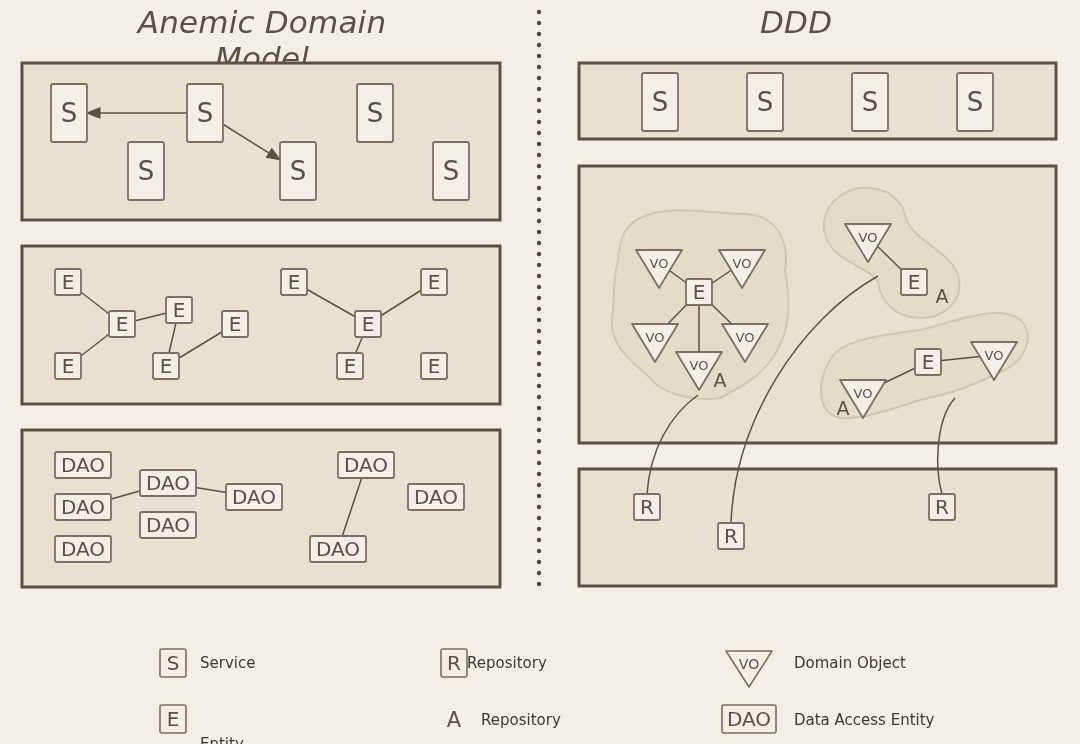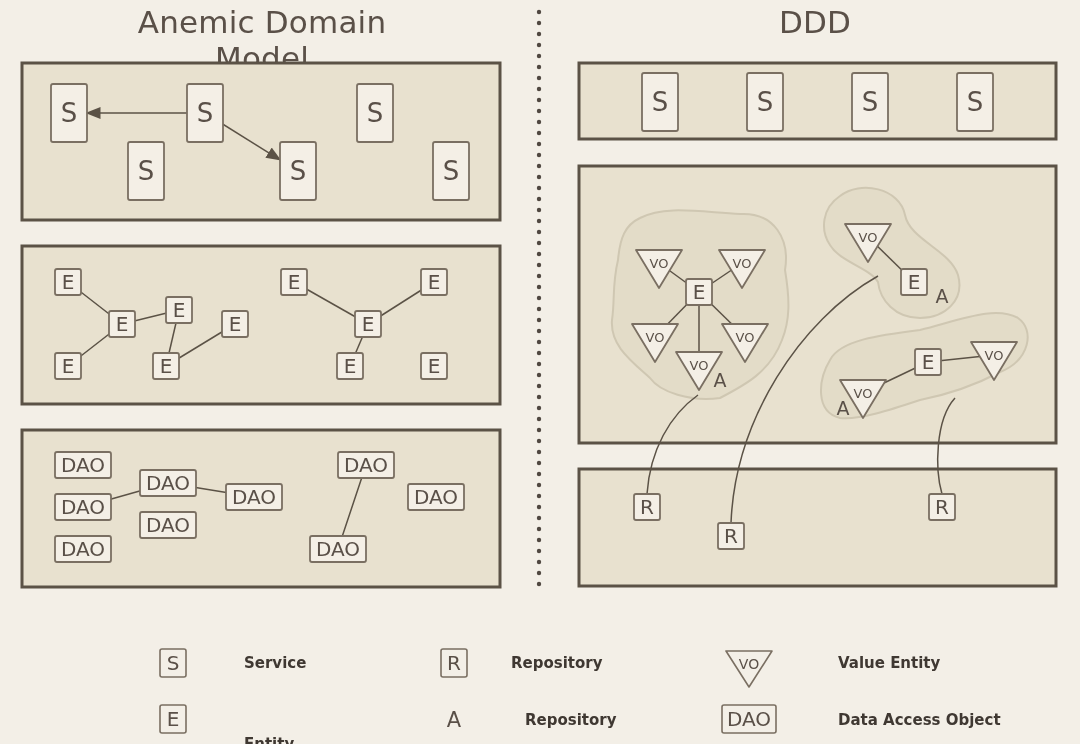--- a/index.html
+++ b/index.html
@@ -4,29 +4,28 @@
 <style>
   html, body { margin: 0; padding: 0; }
   body {
     width: 1080px; height: 744px; overflow: hidden;
     background: #f3efe7;
     font-family: "Liberation Sans", "DejaVu Sans", sans-serif;
   }
   #stage { position: absolute; left: 0; top: 0; width: 1080px; height: 744px; }
   .title {
     position: absolute; top: 4px; font-size: 31px; color: #5a5048;
-    font-family: "DejaVu Sans", sans-serif; letter-spacing: 0.2px;
+    font-family: "DejaVu Sans", sans-serif; letter-spacing: 0.2px; font-style: italic;
   }
   #title-left { left: 100px; width: 324px; text-align: center; }
-  #title-right { left: 760px; width: 110px; text-align: center; }
+  #title-right { left: 760px; width: 110px; }
   svg text { font-family: "DejaVu Sans", sans-serif; fill: #5a5048; }
   .legend-label {
-    position: absolute; font-size: 15px; font-weight: bold; color: #3f3832;
+    position: absolute; font-size: 15px; font-weight: normal; color: #3f3832;
     font-family: "DejaVu Sans", sans-serif;
-    margin-left: 44px;
   }
 </style>
 </head>
 <body>
 
 <div id="stage">
   <div class="title" id="title-left">Anemic Domain Model</div>
   <div class="title" id="title-right">DDD</div>
 
   <svg id="diagram" width="1080" height="744" viewBox="0 0 1080 744" style="position:absolute;left:0;top:0">
@@ -332,15 +331,15 @@
           <rect x="722" y="705" width="54" height="28" rx="2" fill="none" stroke="#7a6f62" stroke-width="1.6"></rect>
           <text x="749" y="726.2" text-anchor="middle" font-size="20">DAO</text>
         </g>
       </g>
   </svg>
 
   <div class="legend-label" style="left:200px;top:654px">Service</div>
   <div class="legend-label" style="left:200px;top:735px">Entity</div>
   <div class="legend-label" style="left:467px;top:654px">Repository</div>
   <div class="legend-label" style="left:481px;top:711px">Repository</div>
-  <div class="legend-label" style="left:794px;top:654px">Value Entity</div>
-  <div class="legend-label" style="left:794px;top:711px">Data Access Object</div>
+  <div class="legend-label" style="left:794px;top:654px">Domain Object</div>
+  <div class="legend-label" style="left:794px;top:711px">Data Access Entity</div>
 </div>
 
 </body></html>

